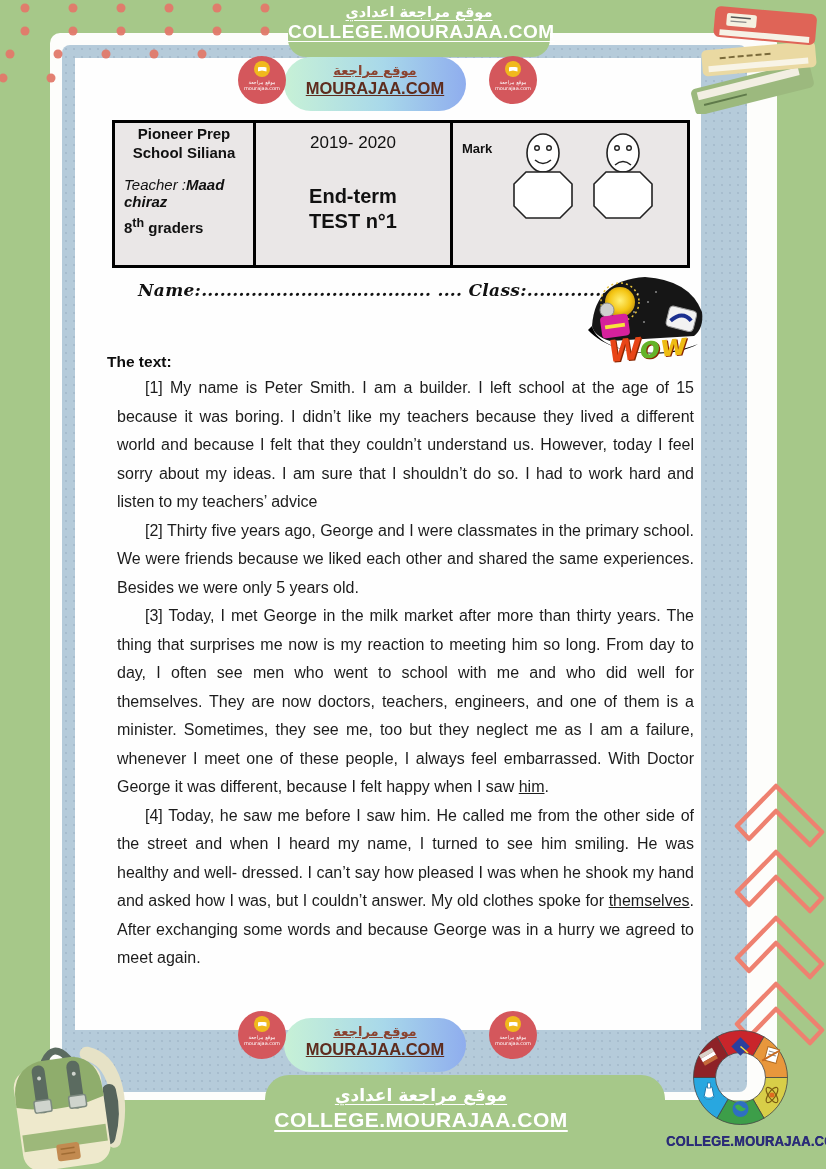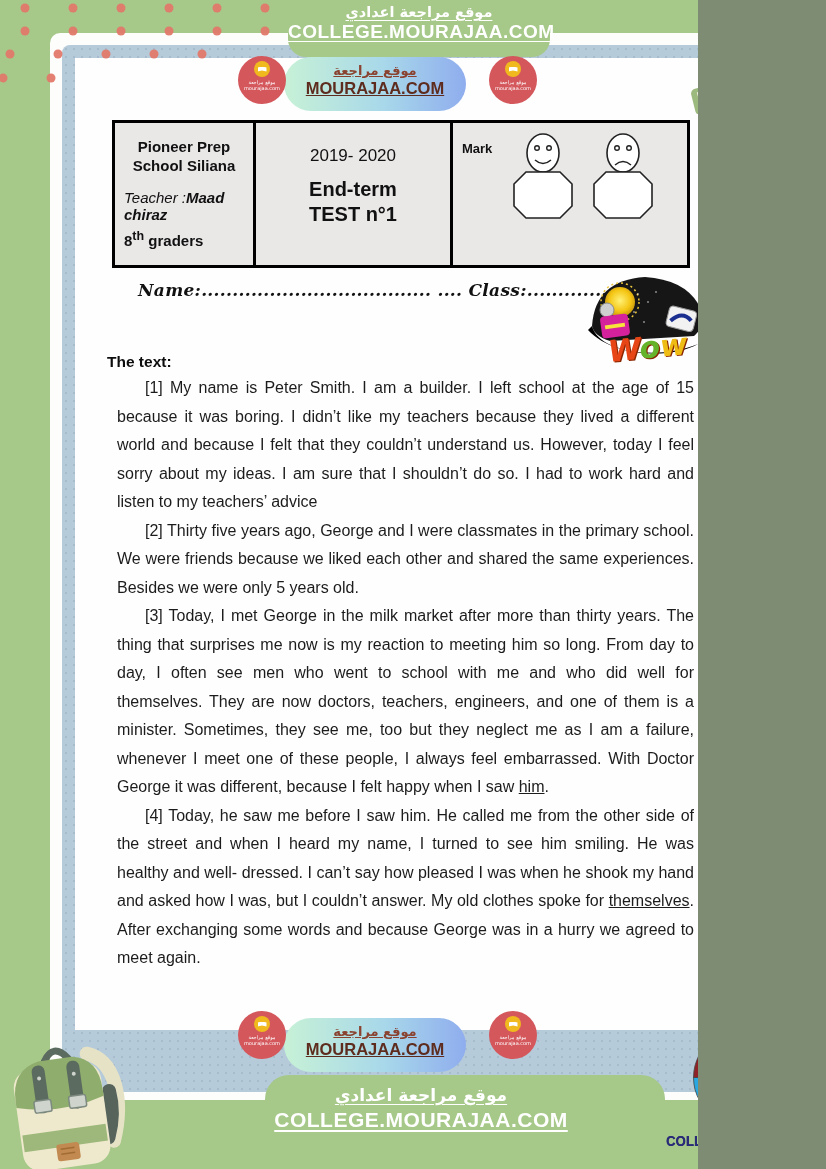--- a/index.html
+++ b/index.html
@@ -1,16 +1,16 @@
 <!DOCTYPE html>
 <html><head>
 <meta charset="utf-8">
 <style>
   html,body{margin:0;padding:0;background:#7e8c74;}
-  .canvas{position:relative;width:698px;height:1169px;overflow:hidden;
+  .canvas{position:relative;width:826px;height:1169px;overflow:hidden;
           background:#a6c889;font-family:"Liberation Sans",sans-serif;}
   
   .sheet{position:absolute;left:50px;top:33px;width:727px;height:1067px;
          background:#fdfdfb;border-radius:10px;}
   .frame{position:absolute;left:62px;top:45px;width:685px;height:1047px;
          background-color:#b5cbda;border-radius:8px;
          background-image:radial-gradient(rgba(90,115,140,.16) 1px,transparent 1.3px);
          background-size:8px 8px;}
   .page{position:absolute;left:75px;top:58px;width:626px;height:972px;background:#fefefe;}
   
@@ -37,29 +37,29 @@
   .rbadge{position:absolute;width:48px;height:48px;border-radius:50%;background:#d4575c;
           text-align:center;color:#fff;}
   .rb-ic{width:16px;height:16px;border-radius:50%;background:#f0b91d;margin:5px auto 2px;
          display:flex;align-items:center;justify-content:center;}
   .rb-book{width:9px;height:5px;background:#fff;clip-path:polygon(0 20%,50% 0,100% 20%,100% 100%,50% 80%,0 100%);}
   .rb-l{display:block;font-family:"DejaVu Sans",sans-serif;font-size:5px;line-height:6px;}
   
   .htable{position:absolute;left:112px;top:120px;width:578px;height:148px;
           border:3px solid #000;background:#eae7e7;display:grid;
           grid-template-columns:141px 197px auto;box-sizing:border-box;color:#111;}
-  .hcell{box-sizing:border-box;padding:15px 9px;position:relative;}
+  .hcell{box-sizing:border-box;padding:2px 9px;position:relative;}
   .hcell.b{border-right:3px solid #000;}
   .school{font-weight:bold;font-size:15px;text-align:center;line-height:1.25;}
   .teacher{margin-top:13px;font-size:15px;font-style:italic;}
   .teacher b{font-style:italic;}
   .grade{margin-top:6px;font-weight:bold;font-size:15px;}
   .c2{text-align:center;}
   .year{font-size:17px;margin-top:8px;}
-  .t1{font-size:20px;font-weight:bold;margin-top:12px;}
+  .t1{font-size:20px;font-weight:bold;margin-top:32px;}
   .t2{font-size:20px;font-weight:bold;margin-top:2px;text-align:center;}
   .mark{position:absolute;left:9px;top:18px;font-weight:bold;font-size:13px;}
   .faces{position:absolute;right:14px;top:8px;}
   
   .nameline{position:absolute;left:138px;top:280px;width:540px;
             font-family:"DejaVu Serif",serif;font-style:italic;font-weight:600;
             font-size:17px;color:#111;letter-spacing:.3px;white-space:nowrap;}
   .capimg{position:absolute;left:570px;top:268px;}
   .wow{position:absolute;left:608px;top:330px;transform:rotate(-6deg);
        font-weight:bold;font-style:italic;font-size:30px;font-family:"DejaVu Sans",sans-serif;}

